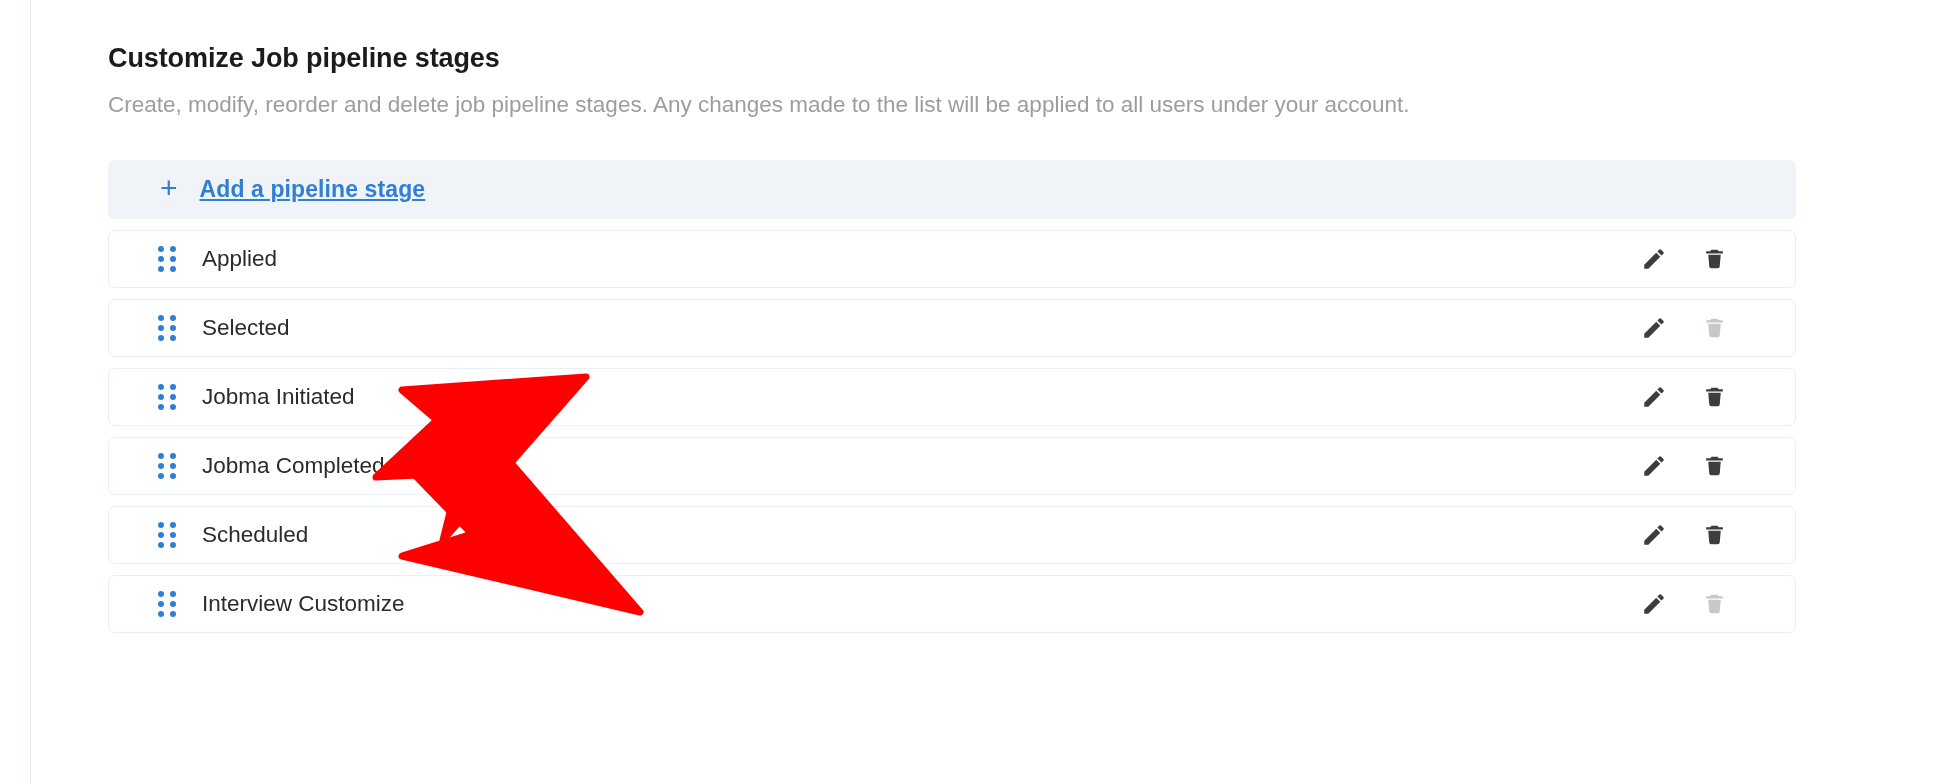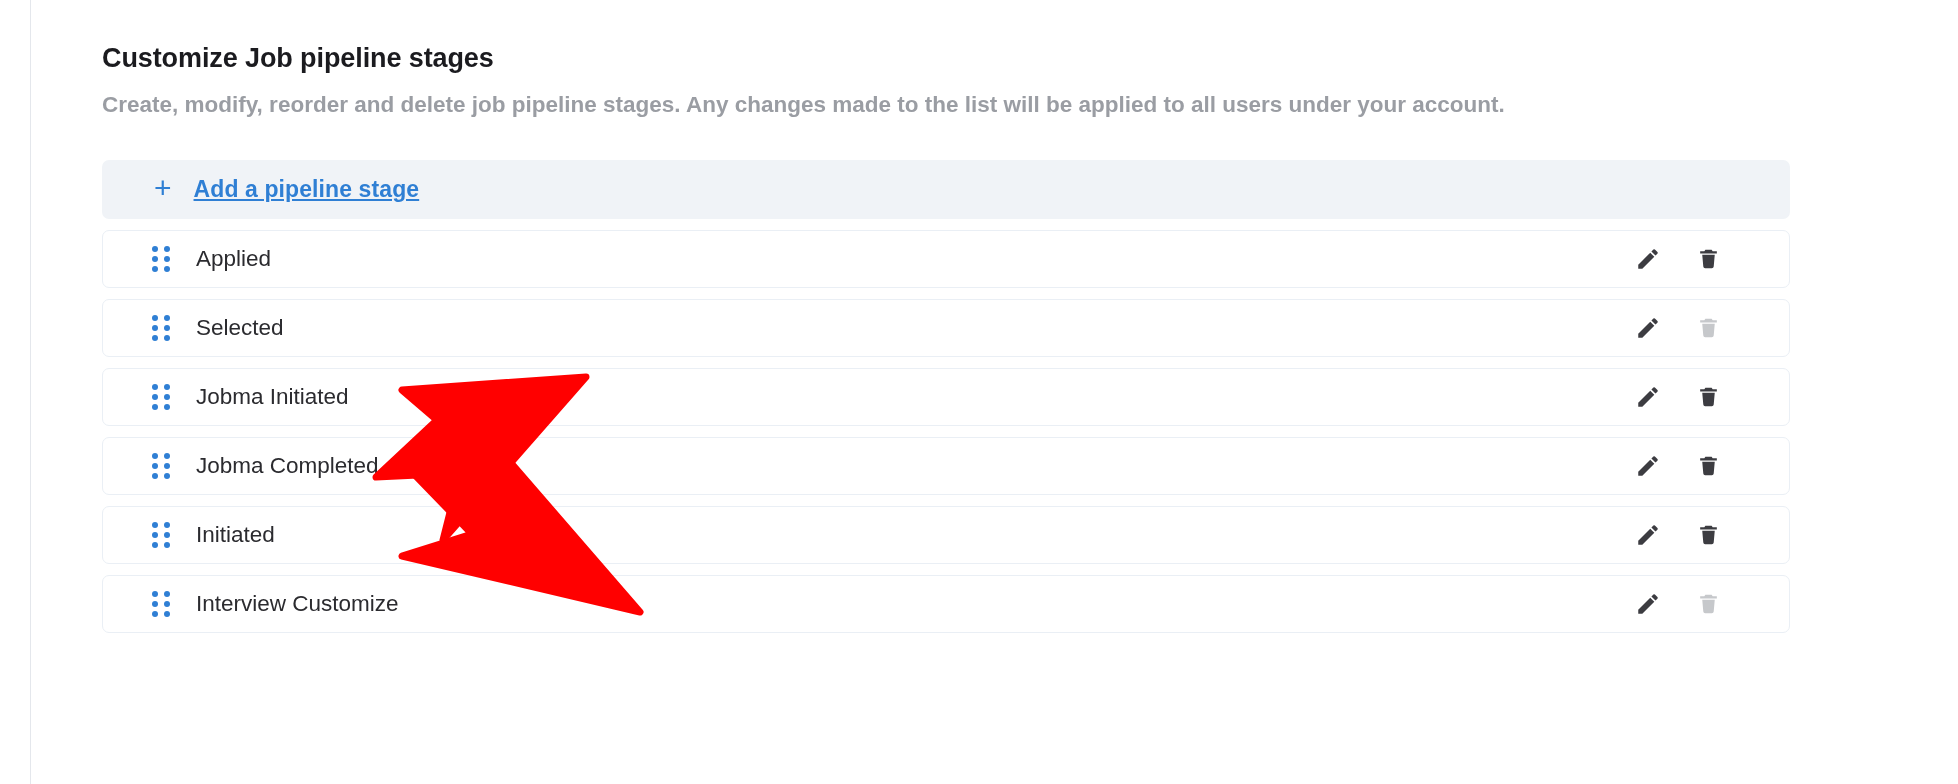--- a/index.html
+++ b/index.html
@@ -24,38 +24,38 @@
     position: absolute;
     left: 30px;
     top: 0;
     width: 1px;
     height: 784px;
     background: #e4e7ec;
   }
 
   .content {
     position: absolute;
-    left: 102px;
+    left: 108px;
     top: 0;
     width: 1786px;
   }
 
   .page-title {
     margin-top: 42px;
     font-size: 27px;
     font-weight: bold;
     color: #1b1b1f;
     letter-spacing: -0.1px;
     line-height: 32px;
   }
 
   .page-subtitle {
     margin-top: 17px;
     font-size: 22.5px;
-    font-weight: bold;
+    font-weight: normal;
     color: #9a9da3;
     line-height: 28px;
     letter-spacing: 0px;
   }
 
   .stage-list {
     margin-top: 41px;
     width: 1688px;
   }
 
@@ -276,21 +276,21 @@
           </div>
           <div class="stage-row">
             <div class="drag-handle">
               <span></span>
               <span></span>
               <span></span>
               <span></span>
               <span></span>
               <span></span>
             </div>
-            <div class="stage-label">Initiated</div>
+            <div class="stage-label">Scheduled</div>
             <div class="row-actions">
               <button class="icon-btn edit">
                 <svg width="26" height="26" viewBox="0 0 24 24" aria-hidden="true">
                   <path fill="#3c3c41" d="M3 17.25V21h3.75L17.81 9.94l-3.75-3.75L3 17.25z"></path>
                   <path fill="#3c3c41" d="M20.71 7.04a1 1 0 0 0 0-1.41l-2.34-2.34a1 1 0 0 0-1.41 0l-1.83 1.83 3.75 3.75 1.83-1.83z"></path>
                 </svg>
               </button>
               <button class="icon-btn delete">
                 <svg width="25" height="26" viewBox="0 0 24 24" aria-hidden="true">
                   <path fill="#3c3c41" d="M9 3h6l1 1.6h4v2H4v-2h4L9 3z"></path>

